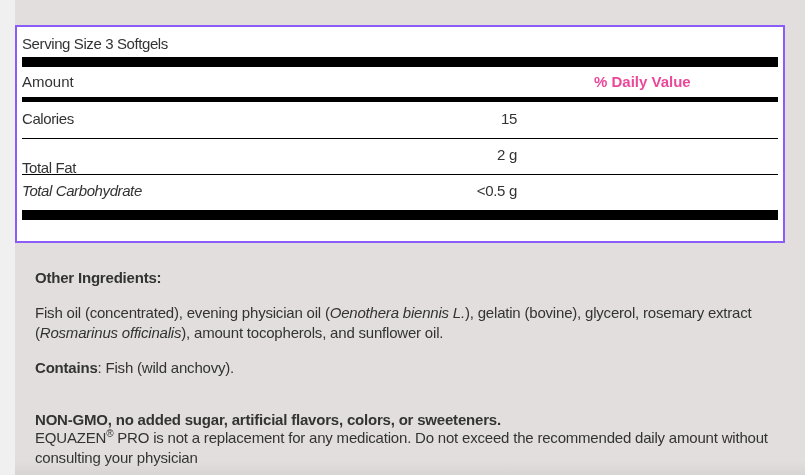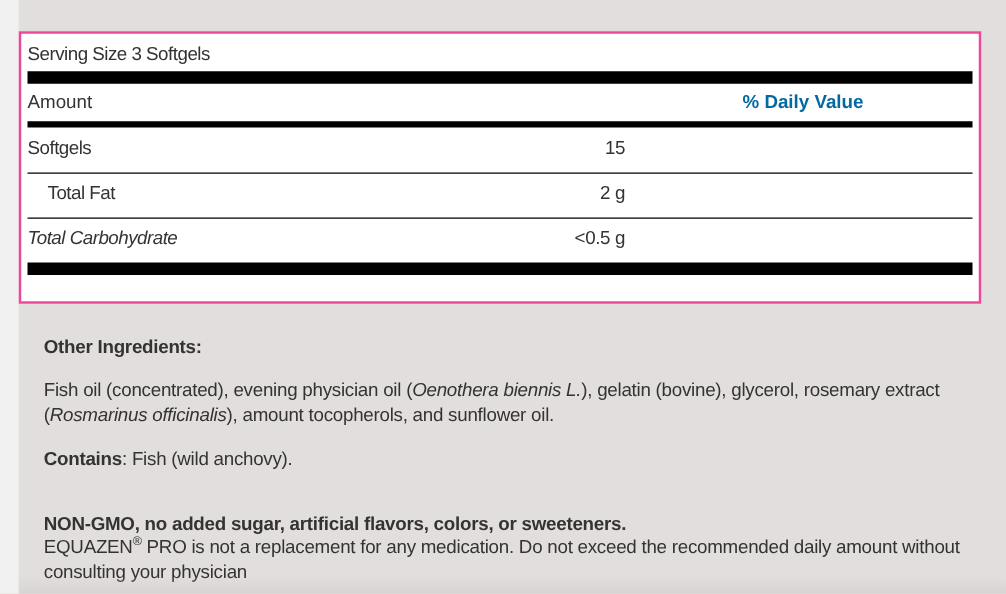--- a/index.html
+++ b/index.html
@@ -14,48 +14,48 @@
     position: absolute; left: 0; top: 0; width: 15px; height: 475px;
     background: #f1f0f0;
   }
   .bottom-shade {
     position: absolute; left: 15px; right: 0; bottom: 0; height: 14px;
     background: linear-gradient(to bottom, rgba(227,222,222,0), rgba(210,205,205,0.6));
   }
   .facts-box {
     position: absolute; left: 15px; top: 25px; width: 770px; height: 218px;
     background: #ffffff;
-    border: 2px solid #ec4899;
+    border: 2px solid #8b5cf6;
   }
   .serving {
     position: absolute; left: 5px; top: 8px;
     font-size: 15px; letter-spacing: -0.4px; color: #333;
   }
   .bar-thick {
     position: absolute; left: 5px; width: 756px; height: 10px; background: #000;
   }
   .bar-med {
     position: absolute; left: 5px; width: 756px; height: 5px; background: #000;
   }
   .rule {
     position: absolute; left: 5px; width: 756px; height: 1px; background: #000;
   }
   .hdr-amount {
     position: absolute; left: 5px; top: 46px;
     font-size: 15px; font-weight: normal; color: #333;
   }
   .hdr-dv {
     position: absolute; left: 577px; top: 46px;
-    font-size: 15px; font-weight: bold; color: #0369a1;
+    font-size: 15px; font-weight: bold; color: #ec4899;
   }
   .row-label {
     position: absolute; left: 5px; font-size: 15px; letter-spacing: -0.4px; color: #333;
   }
   .row-value {
-    position: absolute; right: 283px; font-size: 15px; letter-spacing: -0.3px; color: #333; text-align: right;
+    position: absolute; right: 266px; font-size: 15px; letter-spacing: -0.3px; color: #333; text-align: right;
   }
   .text-block {
     position: absolute; left: 15px; width: 770px;
     font-size: 15px; line-height: 20px; color: #333; letter-spacing: -0.2px; padding-left: 20px;
   }
   .bold { font-weight: bold; }
   sup { font-size: 10px; line-height: 0; vertical-align: super; }
 </style>
 </head>
 <body>
@@ -63,25 +63,25 @@
 <div class="left-strip"></div>
 
 <div class="facts-box">
   <div class="serving">Serving Size 3 Softgels</div>
   <div class="bar-thick" style="top:30px;"></div>
 
   <div class="hdr-amount">Amount</div>
   <div class="hdr-dv">% Daily Value</div>
   <div class="bar-med" style="top:70px;"></div>
 
-  <div class="row-label" style="top:83px;">Softgels</div>
+  <div class="row-label" style="top:83px;">Calories</div>
   <div class="row-value" style="top:83px;">15</div>
   <div class="rule" style="top:111px;"></div>
 
-  <div class="row-label" style="top:119px;margin-left:16px;">Total Fat</div>
+  <div class="row-label" style="top:132px;">Total Fat</div>
   <div class="row-value" style="top:119px;">2 g</div>
   <div class="rule" style="top:147px;"></div>
 
   <div class="row-label" style="top:155px;font-style:italic;">Total Carbohydrate</div>
   <div class="row-value" style="top:155px;">&lt;0.5 g</div>
   <div class="bar-thick" style="top:183px;"></div>
 </div>
 
 <div class="text-block bold" style="top:268px;">Other Ingredients:</div>
 

